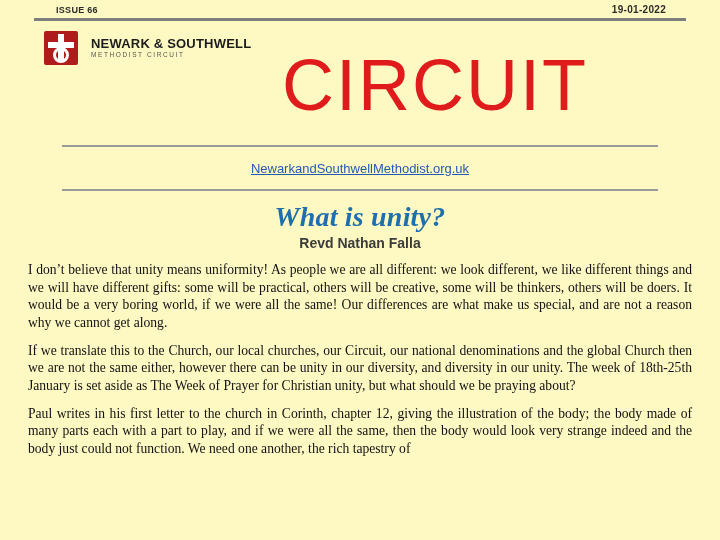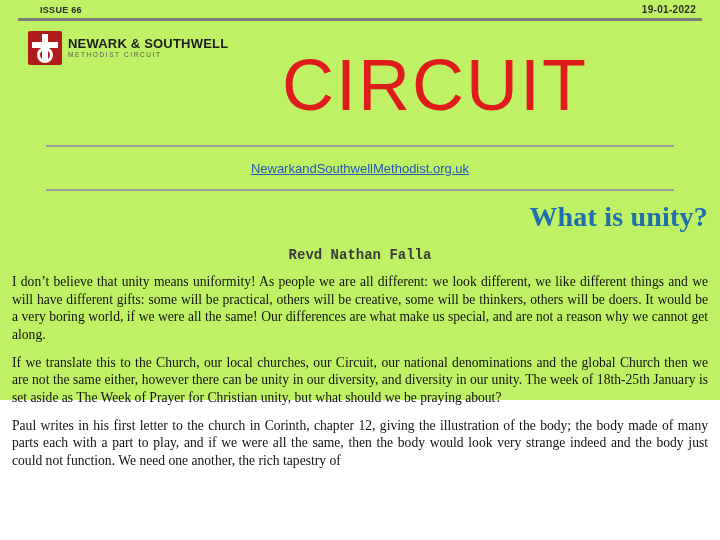--- a/index.html
+++ b/index.html
@@ -10,60 +10,60 @@
     width: 720px;
     height: 540px;
     overflow: hidden;
     background: #ffffff;
     font-family: "Liberation Serif", serif;
     color: #1a1a1a;
   }
   .page {
     position: relative;
     width: 720px;
-    height: 400px;
+    height: 540px;
     box-sizing: border-box;
-    padding: 0 4px;
-    background: #bef264;
+    padding: 0 20px;
+    background: #fef9c3;
   }
 
   
   .meta-bar {
     display: flex;
     justify-content: space-between;
     align-items: flex-end;
     padding: 4px 20px 2px 20px;
     font-family: "Liberation Sans", sans-serif;
     font-size: 9px;
     font-weight: bold;
     color: #2b2b2b;
     letter-spacing: 0.3px;
   }
   .meta-issue { margin-left: 16px; }
-  .meta-date { font-weight: bold; font-size: 10px;}
+  .meta-date { margin-right: 14px; font-weight: bold; font-size: 10px;}
 
   .rule-top {
     height: 3px;
     background: #7e7e7e;
     margin: 1px 14px 0 14px;
   }
 
   
   .masthead {
     position: relative;
     margin: 0 14px;
     height: 118px;
   }
   .logo-block {
     position: absolute;
     left: 10px;
     top: 10px;
     display: flex;
     align-items: center;
-    gap: 6px;
+    gap: 13px;
   }
   .logo-mark {
     width: 34px;
     height: 34px;
     background: #b01b1b;
     position: relative;
     border-radius: 2px;
   }
   .logo-mark:before {
     content: "";
@@ -142,34 +142,35 @@
     height: 2px;
     background: #9a9a9a;
     margin: 12px 42px 0 42px;
   }
 
   
   .article {
     margin: 10px 8px 0 8px;
   }
   .article-title {
-    text-align: right;
+    text-align: center;
     font-family: "Liberation Serif", serif;
+    font-style: italic;
     font-weight: bold;
     font-size: 28px;
     color: #1f6fae;
     letter-spacing: 0.2px;
   }
   .article-byline {
     text-align: center;
-    font-family: Liberation Mono, monospace;
+    font-family: Liberation Sans, sans-serif;
     font-weight: bold;
     font-size: 14px;
     color: #3b3b3b;
-    margin-top: 14px;
+    margin-top: 2px;
   }
   .body-text p {
     font-family: "Liberation Serif", serif;
     font-size: 13.6px;
     line-height: 1.30;
     text-align: justify;
     margin: 10px 0 0 0;
     color: #111111;
   }
   .body-text p.first { }

